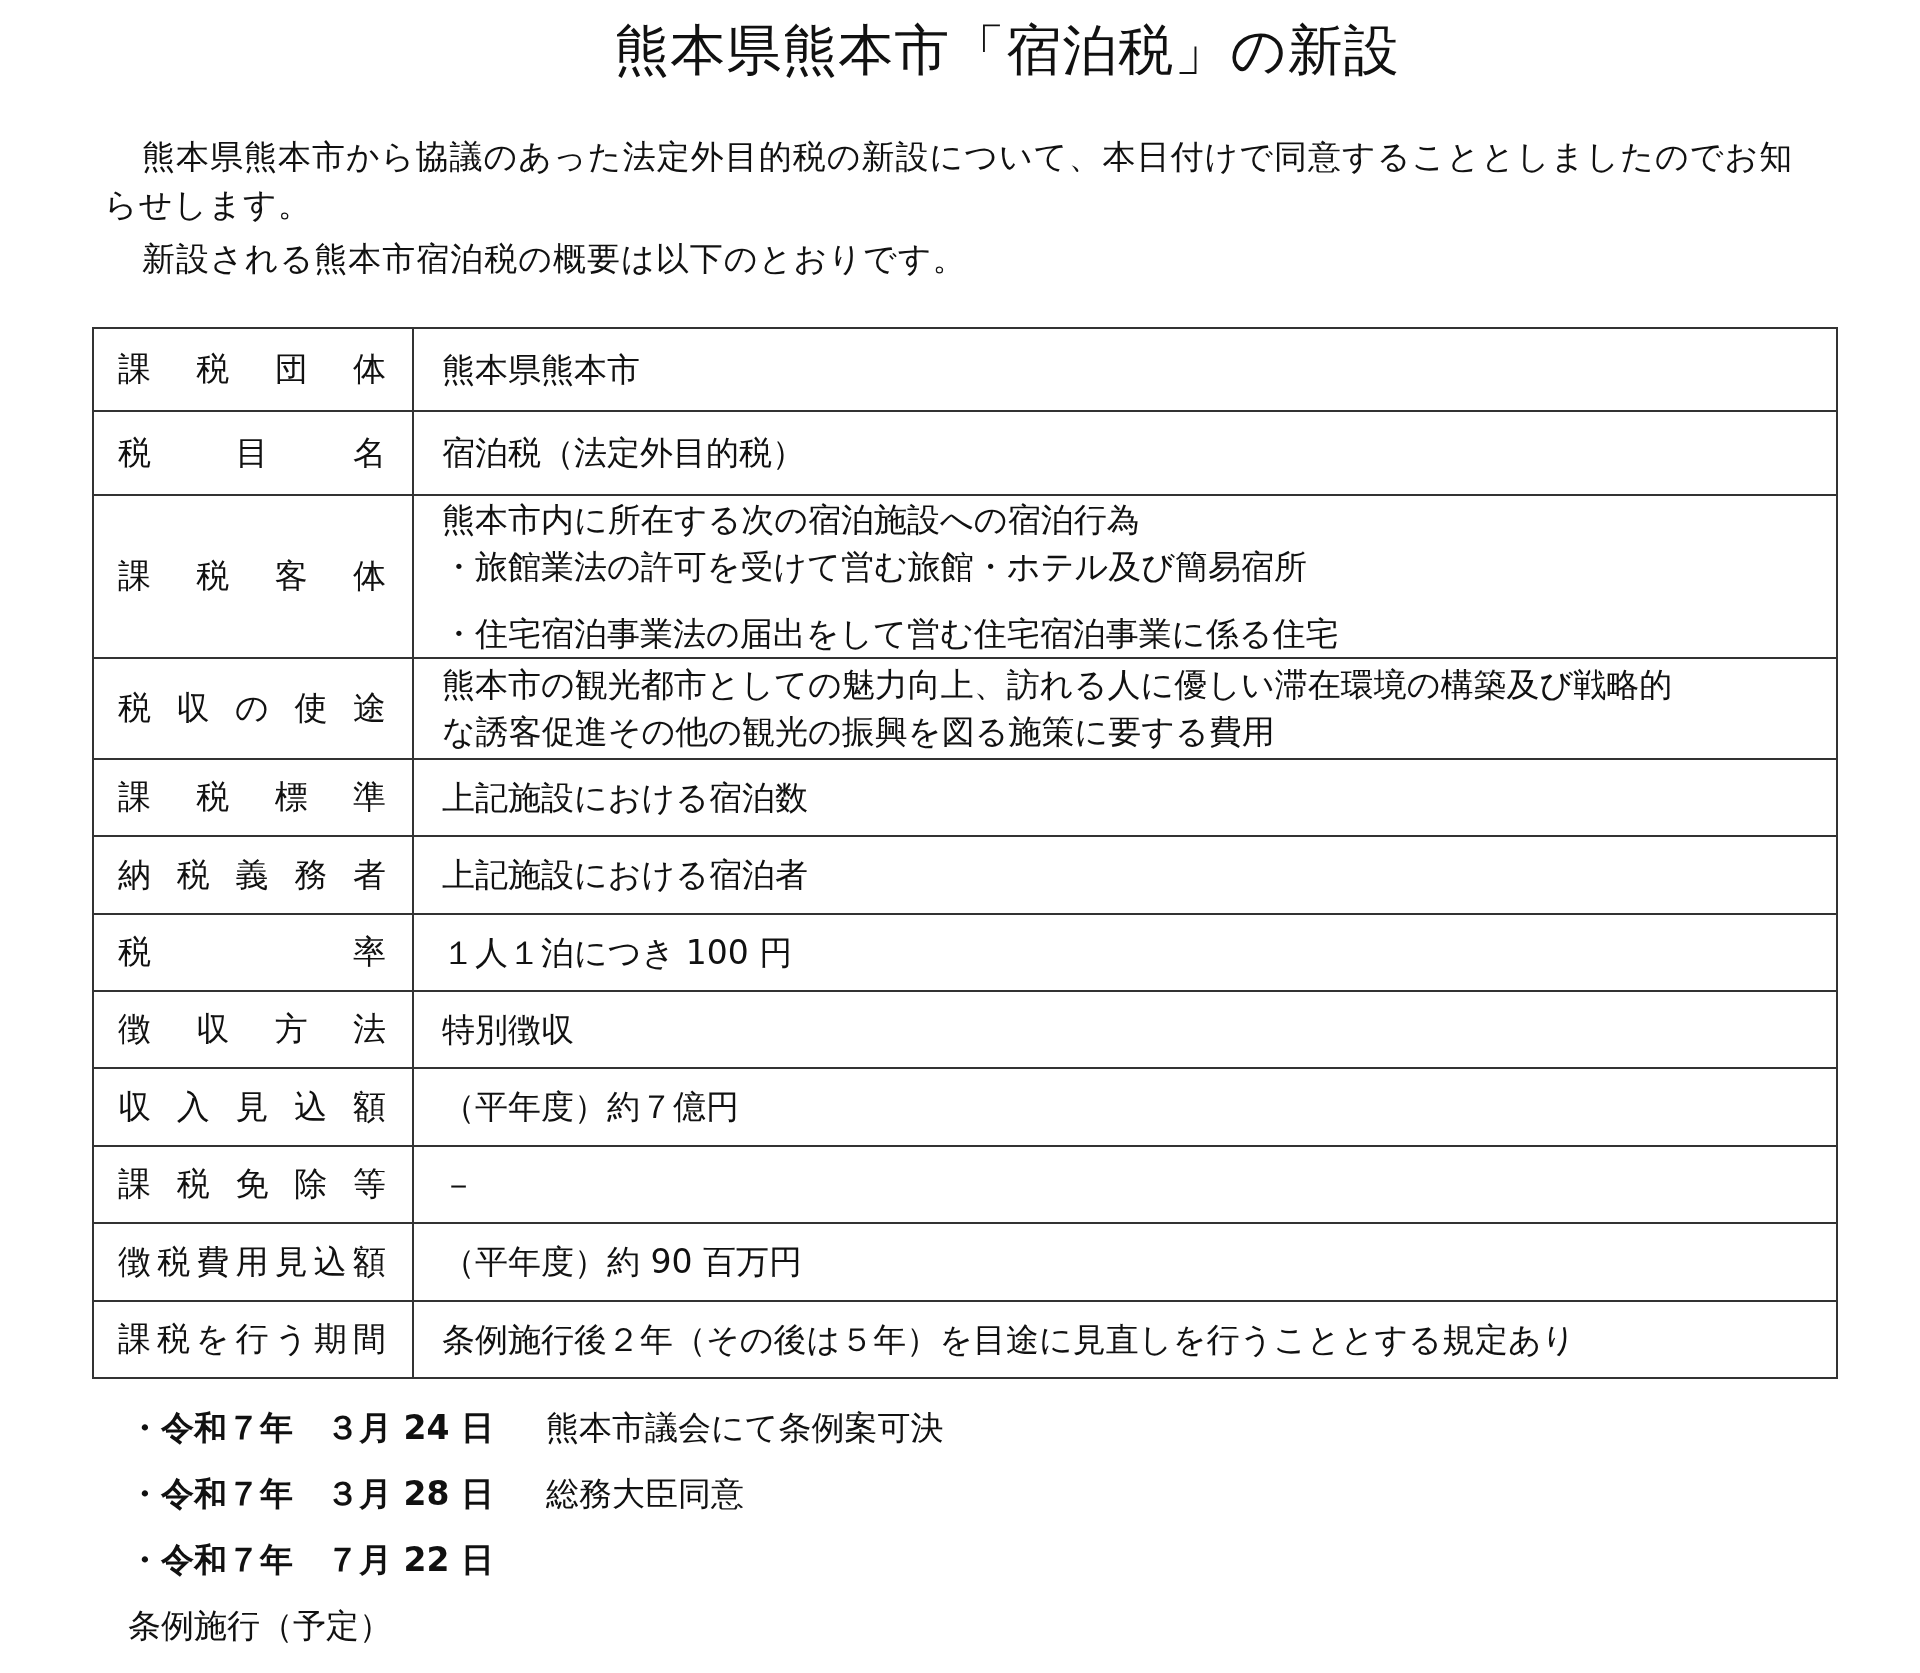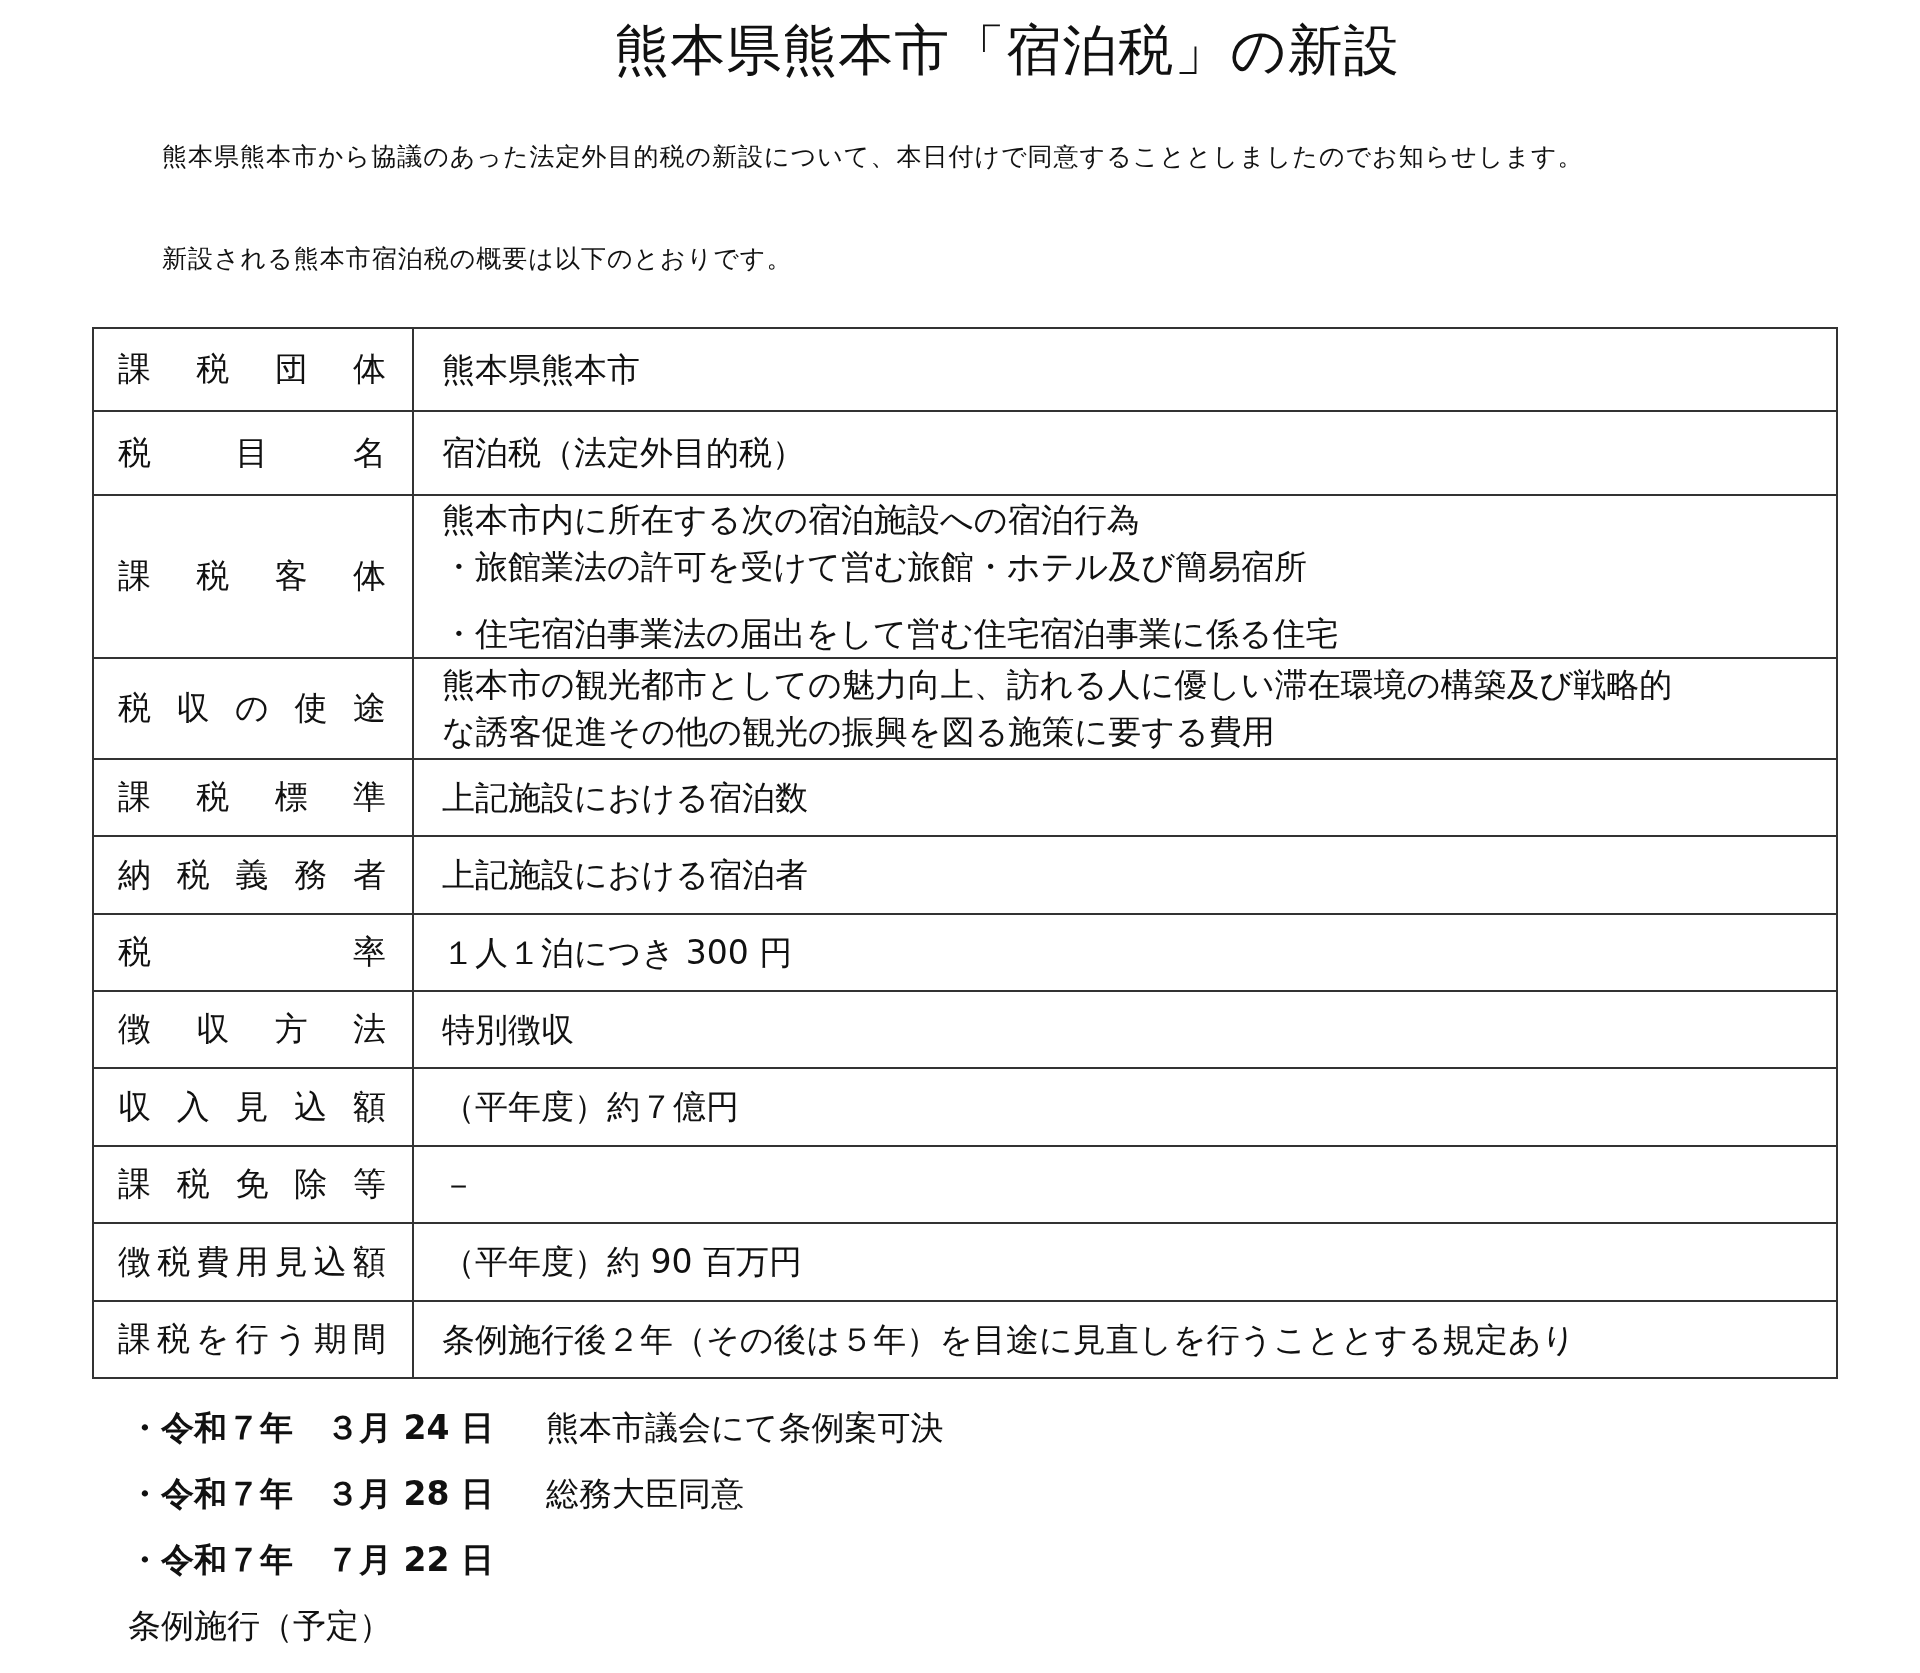--- a/index.html
+++ b/index.html
@@ -6,22 +6,22 @@
   body {
     width:1920px; height:1673px; position:relative; overflow:hidden;
     font-family: "DejaVu Sans", "Liberation Sans", sans-serif;
     color:#111111;
   }
   .title {
     position:absolute; left:0; width:1920px; top:22px;
     text-align:center; font-size:55px; line-height:56px; letter-spacing:1px;padding-left:47px;
   }
   .para {
-    position:absolute; left:124px; width:1700px;
-    font-size:25px; line-height:48px; letter-spacing:1px;
+    position:absolute; left:104px; width:1700px;
+    font-size:33px; line-height:48px; letter-spacing:1px;
   }
   .p1 { top:133px; text-indent:38px; }
   .p2 { top:235px; text-indent:38px; }
   table.summary {
     position:absolute; left:92px; top:327px; width:1746px;
     border-collapse:collapse; table-layout:fixed;
     font-size:33px;
   }
   table.summary td {
     border:2px solid #333333; padding:0; vertical-align:middle;
@@ -134,21 +134,21 @@
         </td>
       </tr>
       <tr style="height: 77px;">
         <td class="label">
           <div class="label-inner">
             <span>税</span>
             <span>率</span>
           </div>
         </td>
         <td class="value">
-          <div>１人１泊につき 300 円</div>
+          <div>１人１泊につき 100 円</div>
         </td>
       </tr>
       <tr style="height: 77px;">
         <td class="label">
           <div class="label-inner">
             <span>徴</span>
             <span>収</span>
             <span>方</span>
             <span>法</span>
           </div>

